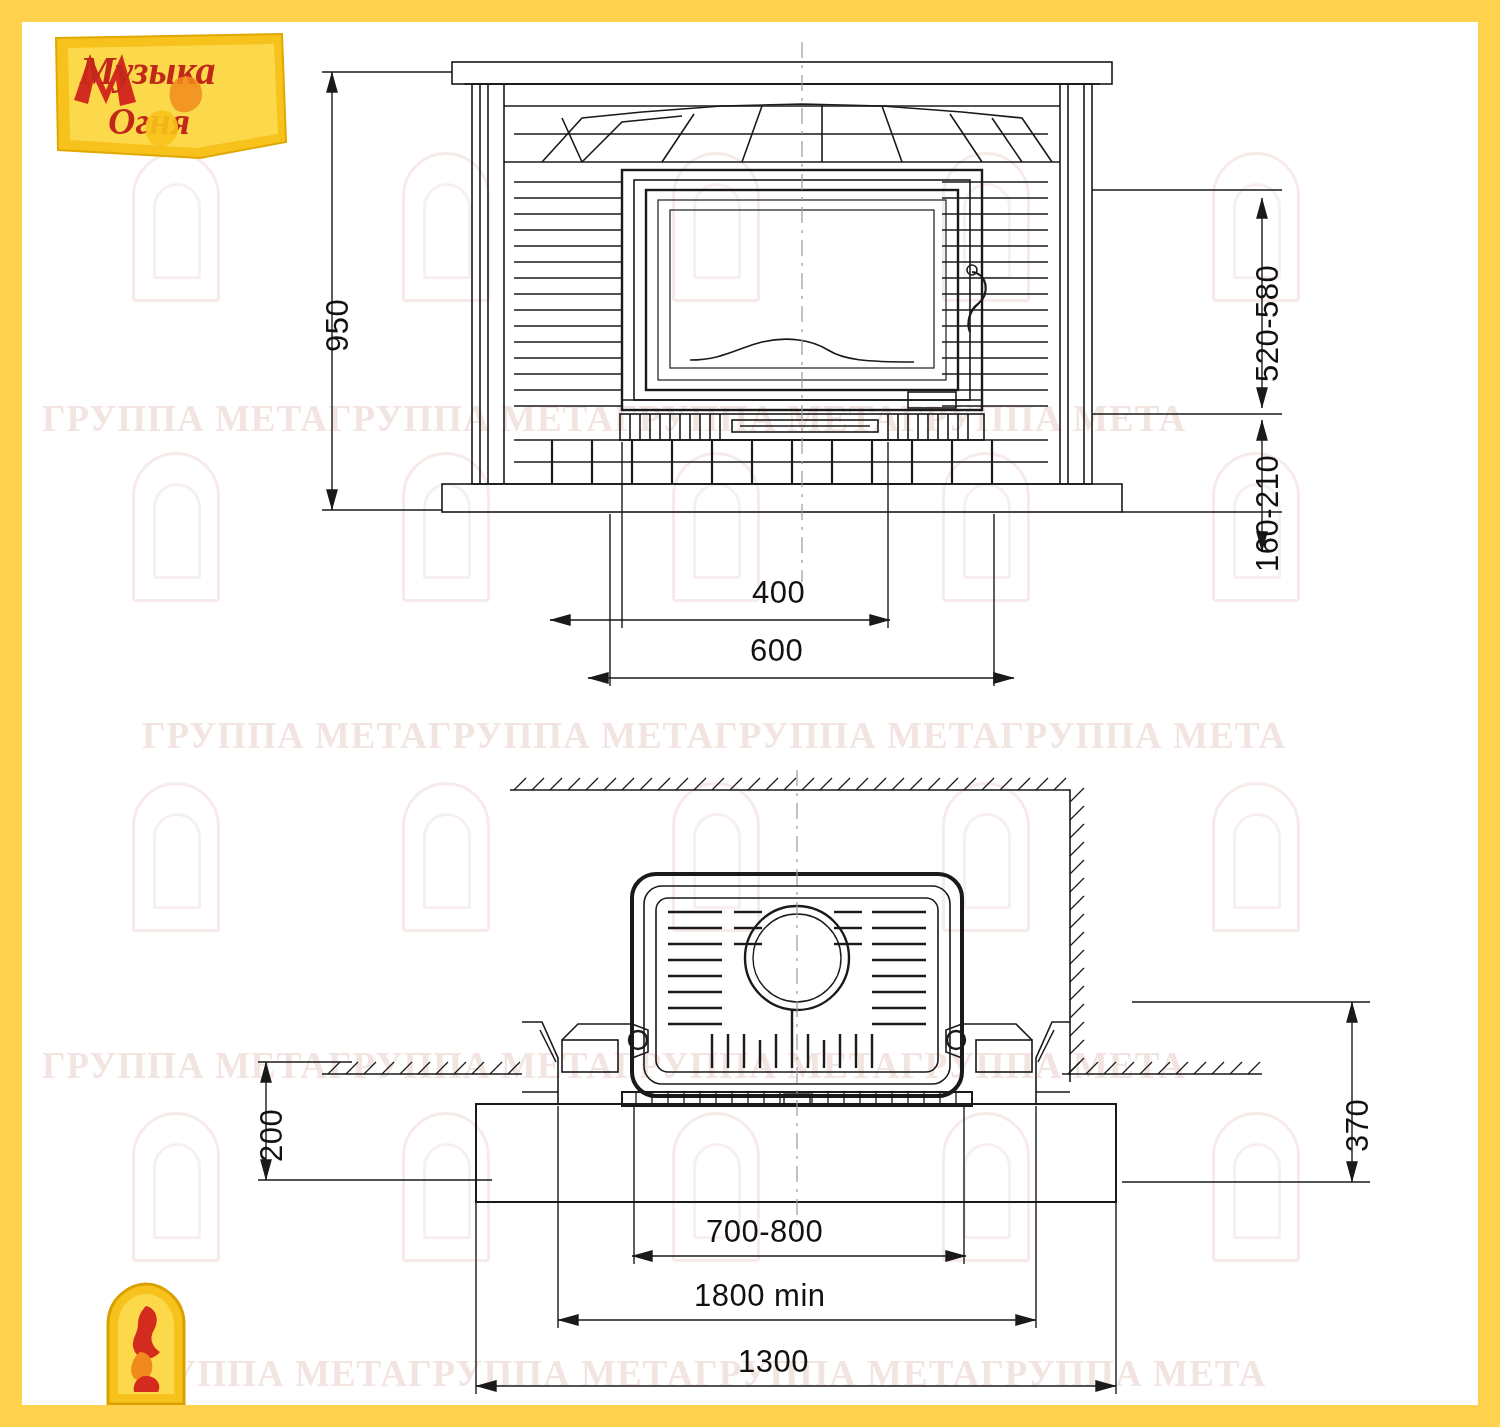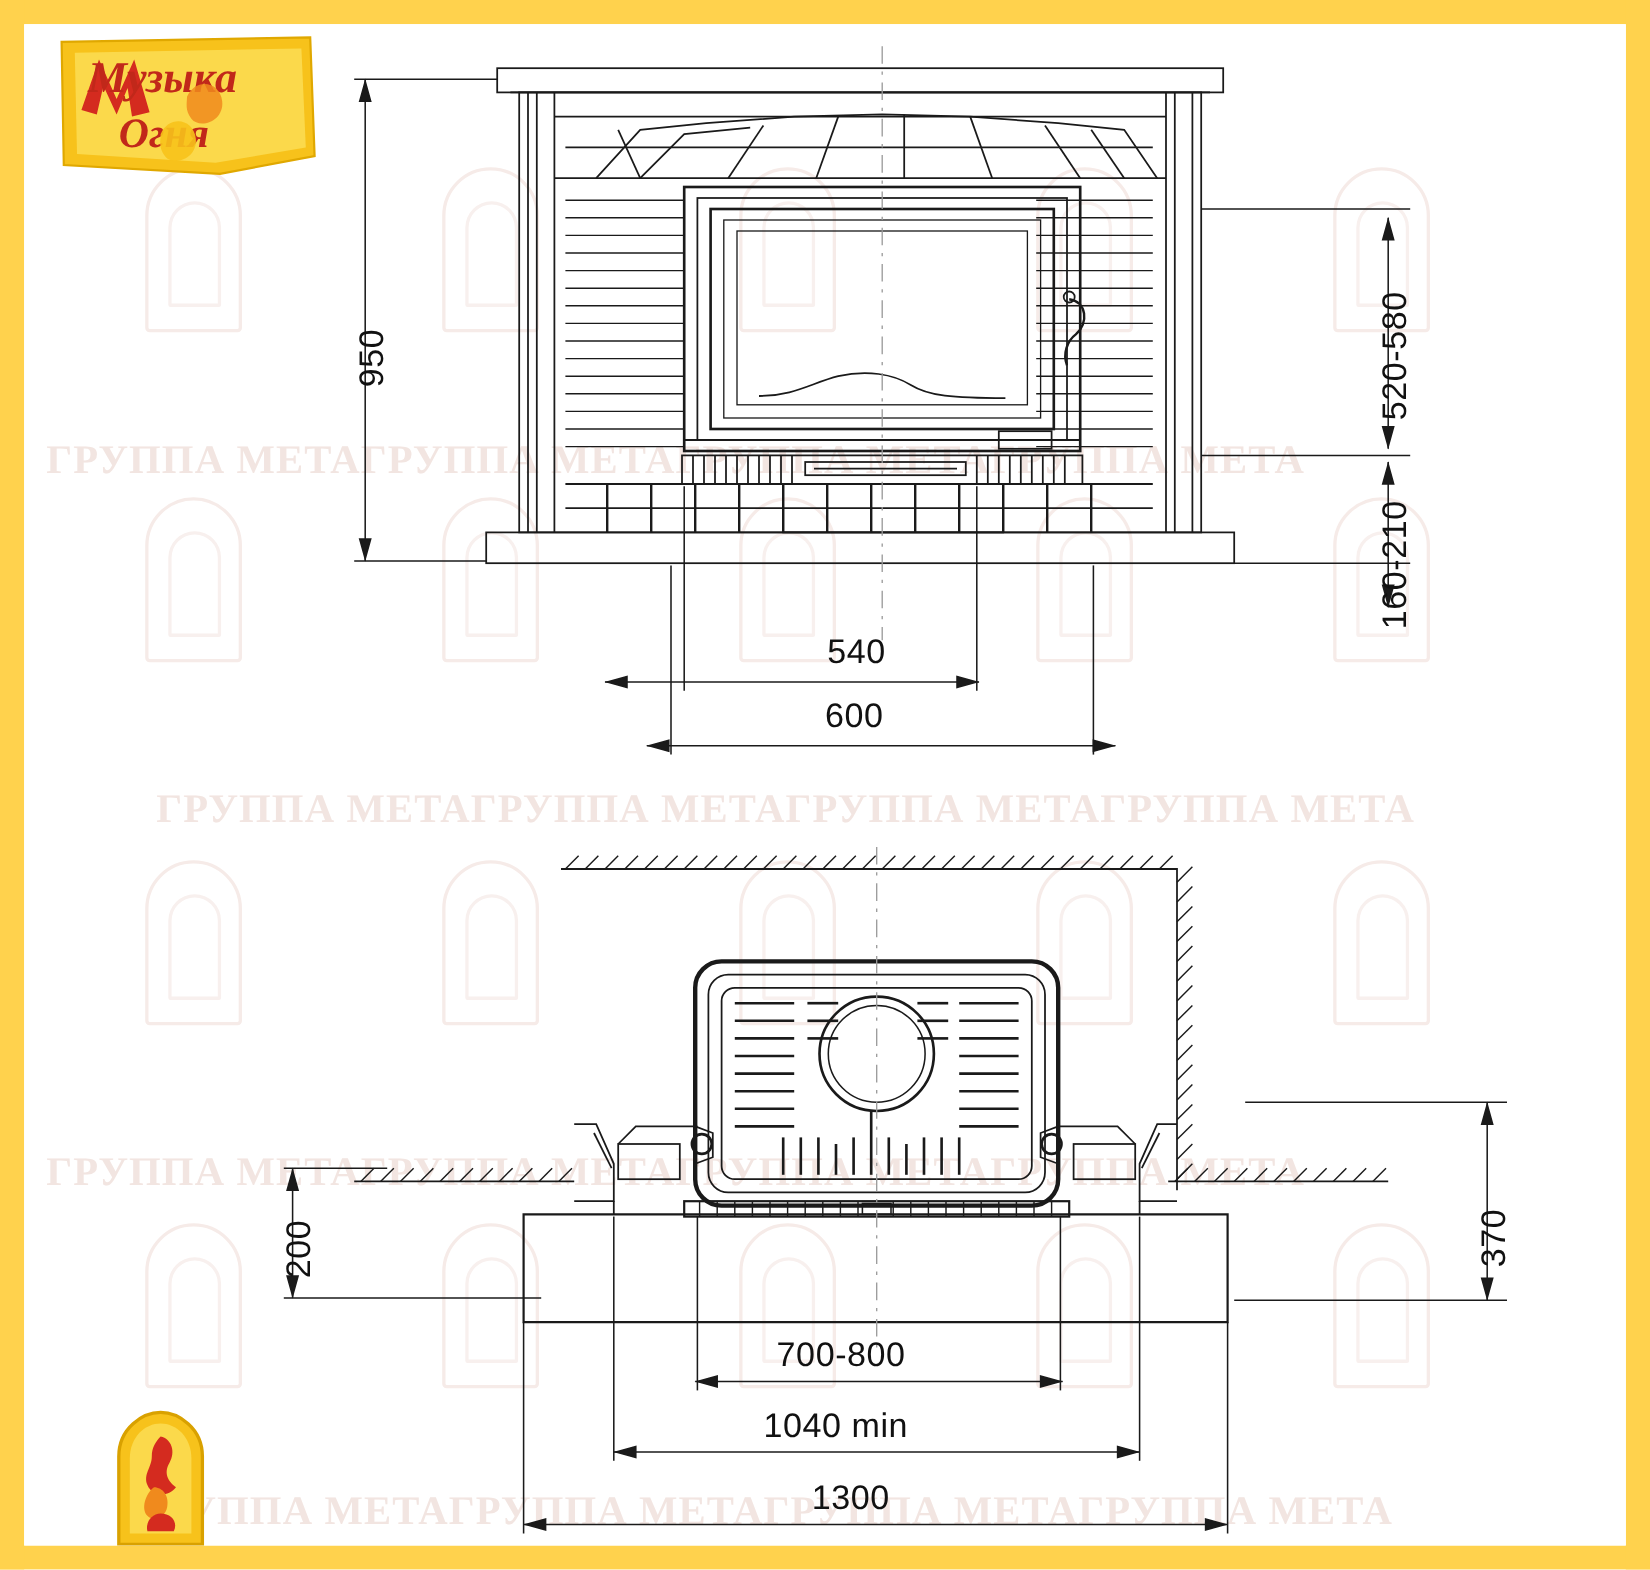--- a/index.html
+++ b/index.html
@@ -326,21 +326,21 @@
         <polygon points="568,656 586,651 586,661"></polygon>
         <polygon points="990,656 972,651 972,661"></polygon>
         <line x1="588" y1="492" x2="588" y2="664"></line>
         <line x1="972" y1="492" x2="972" y2="664"></line>
       </g>
     </svg>
 
     <div class="dim-label vert" style="left:298px; top:330px;">950</div>
     <div class="dim-label vert" style="left:1228px; top:360px;">520-580</div>
     <div class="dim-label vert" style="left:1228px; top:550px;">160-210</div>
-    <div class="dim-label" style="left:730px; top:553px;">540</div>
+    <div class="dim-label" style="left:730px; top:553px;">400</div>
     <div class="dim-label" style="left:728px; top:611px;">600</div>
 
 
     <svg class="draw" width="1456" height="660" viewBox="0 0 1456 660" style="top:740px;">
       <g fill="none" stroke="#1a1a1a" stroke-width="1.6">
 
         <path d="M488,28 L1048,28 L1048,320"></path>
 
         <g stroke-width="1.3">
           <line x1="492" y1="28" x2="504" y2="16"></line>
@@ -545,21 +545,21 @@
         <polygon points="456,624 474,619 474,629"></polygon>
         <polygon points="1092,624 1074,619 1074,629"></polygon>
         <line x1="454" y1="440" x2="454" y2="632"></line>
         <line x1="1094" y1="440" x2="1094" y2="632"></line>
       </g>
     </svg>
 
     <div class="dim-label vert" style="left:232px; top:1140px;">200</div>
     <div class="dim-label vert" style="left:1318px; top:1130px;">370</div>
     <div class="dim-label" style="left:684px; top:1192px;">700-800</div>
-    <div class="dim-label" style="left:672px; top:1256px;">1040 min</div>
+    <div class="dim-label" style="left:672px; top:1256px;">1800 min</div>
     <div class="dim-label" style="left:716px; top:1322px;">1300</div>
 
     <div class="logo-bottom">
       <svg class="draw" width="88" height="130" viewBox="0 0 88 130">
         <path d="M6,44 C6,18 28,4 44,4 C60,4 82,18 82,44 L82,124 L6,124 Z" fill="#f7c21b" stroke="#d9a100" stroke-width="3"></path>
         <path d="M16,46 C16,26 30,14 44,14 C58,14 72,26 72,46 L72,114 L16,114 Z" fill="#fbd94b" stroke="none"></path>
         <path d="M44,26 C54,28 58,40 52,50 C46,60 52,68 58,72 C50,82 36,80 32,70 C28,60 36,54 36,44 C36,36 40,30 44,26 Z" fill="#d42b1f"></path>
         <path d="M38,72 C46,72 52,80 50,90 C48,100 38,104 32,98 C26,92 30,78 38,72 Z" fill="#f08a1d"></path>
         <path d="M44,96 C54,96 60,104 56,112 L32,112 C30,104 36,96 44,96 Z" fill="#d42b1f"></path>
       </svg>

